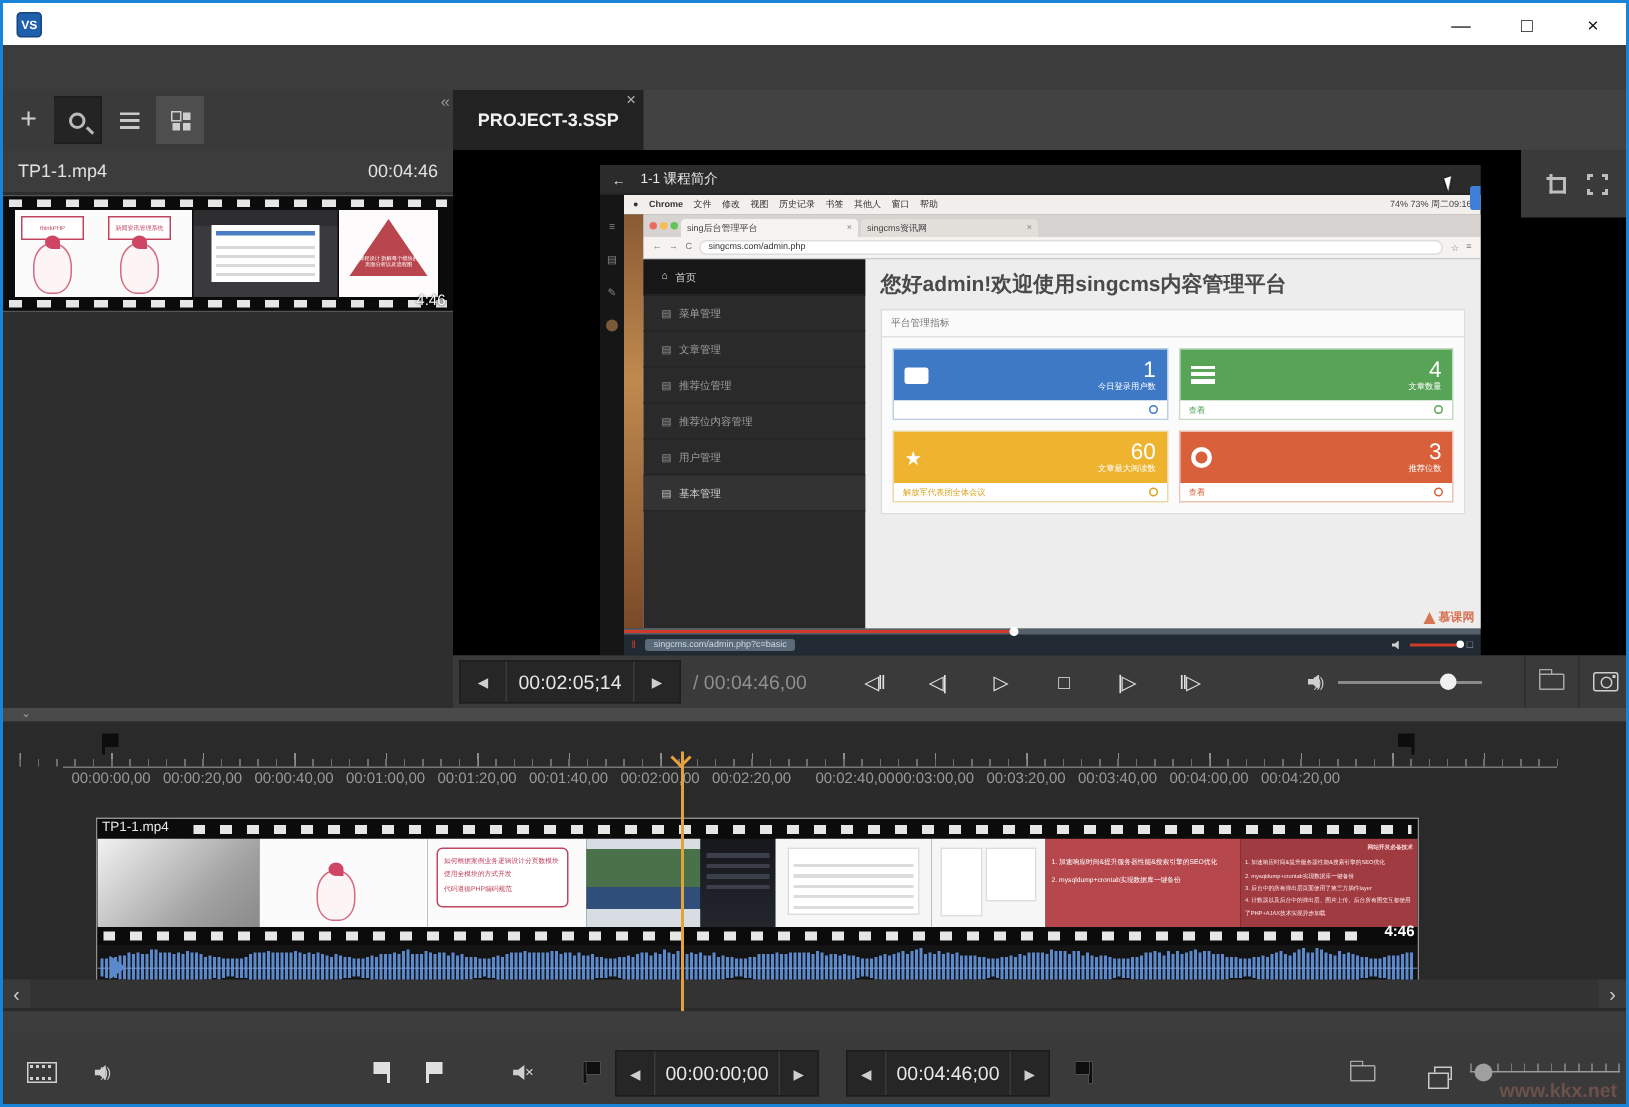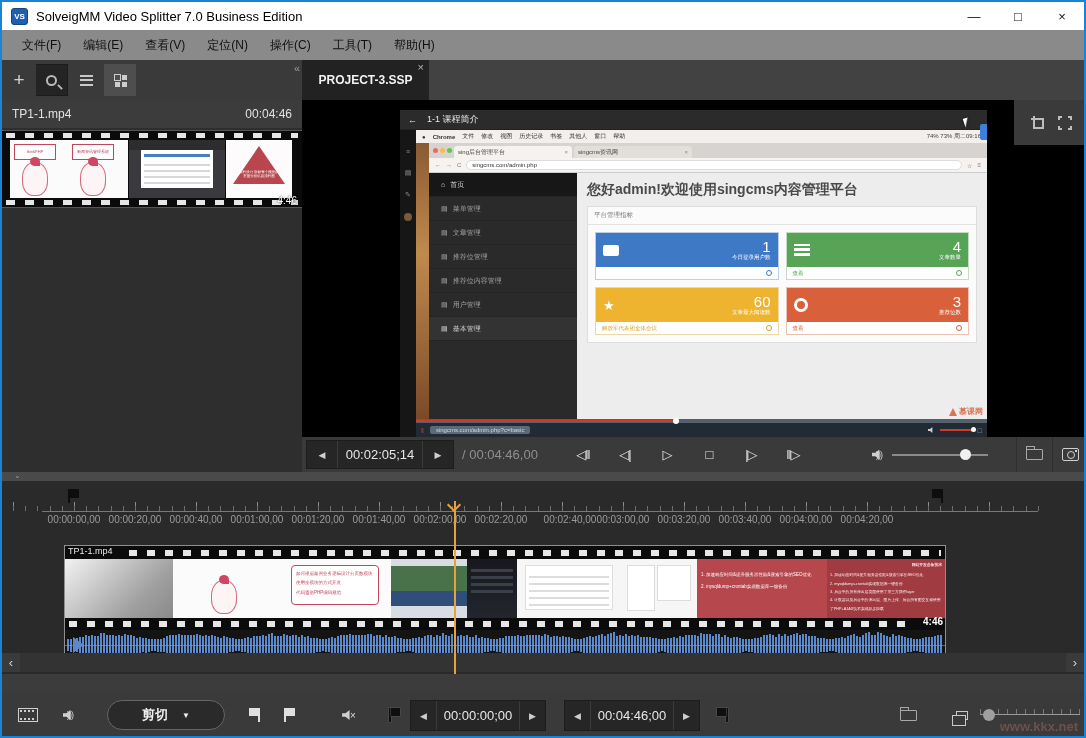--- a/index.html
+++ b/index.html
@@ -222,37 +222,27 @@
   #zoom-knob{position:absolute;left:3px;top:0;width:12px;height:12px;border-radius:50%;background:#9f9f9f;}
   #kkx{position:absolute;right:6px;top:26px;font-size:13px;font-weight:bold;color:rgba(150,100,90,.55);}
 </style>
 </head>
 <body>
 
 <div id="app">
 
   <div id="titlebar">
     <div id="vs-logo">VS</div>
-    <div id="title-text">SolveigMM Video Splitter 7.0 Business Edition</div>
     <div id="win-controls">
       <div class="winbtn">—</div>
       <div class="winbtn">□</div>
       <div class="winbtn">×</div>
     </div>
   </div>
 
-  <div id="menubar">
-    <span class="menu-item">文件(F)</span>
-    <span class="menu-item">编辑(E)</span>
-    <span class="menu-item">查看(V)</span>
-    <span class="menu-item">定位(N)</span>
-    <span class="menu-item">操作(C)</span>
-    <span class="menu-item">工具(T)</span>
-    <span class="menu-item">帮助(H)</span>
-  </div>
 
   <div id="toptool">
     <div id="lib-tools">
       <div class="tbox" id="add-btn">+</div>
       <div class="tbox" id="search-btn">
           <span class="mag"></span>
         </div>
       <div class="tbox" id="list-btn">
           <span class="list-ico"></span>
         </div>
@@ -868,24 +858,20 @@
   <div id="botbar">
     <div class="bb" style="left:8px;width:36px">
         <span class="film-ico"></span>
       </div>
     <div class="bb" style="left:48px;width:36px">
         <span style="display:flex;align-items:center">
           <span class="spk"></span>
           <span class="spk-wave">)))</span>
         </span>
       </div>
-    <div class="bb" id="mode-pill">
-      <span>剪切</span>
-      <span style="font-size:8px">▼</span>
-    </div>
     <div class="bb flag-btn" style="left:236px;width:32px">
         <span class="fl left">
           <span class="pole"></span>
           <span class="ban"></span>
         </span>
       </div>
     <div class="bb flag-btn" style="left:272px;width:32px">
         <span class="fl right">
           <span class="pole"></span>
           <span class="ban"></span>

